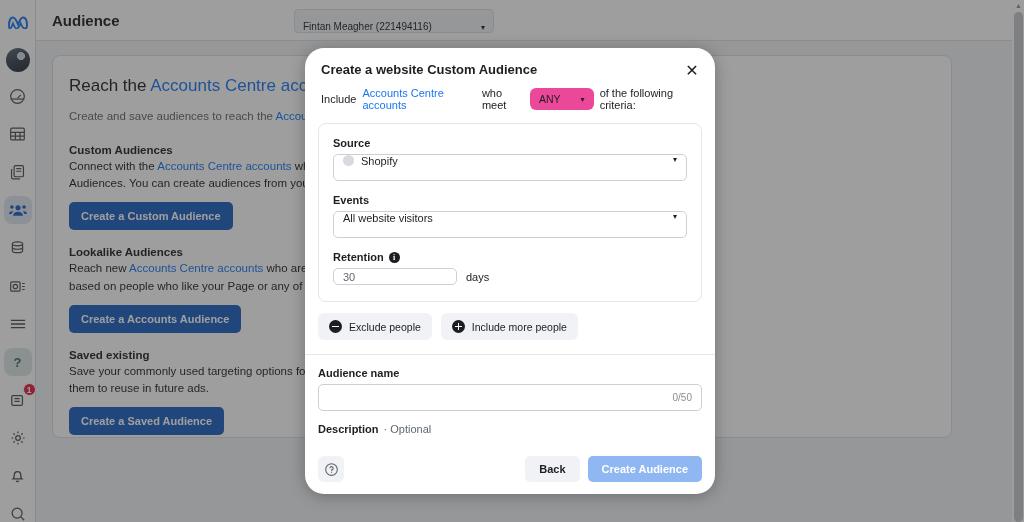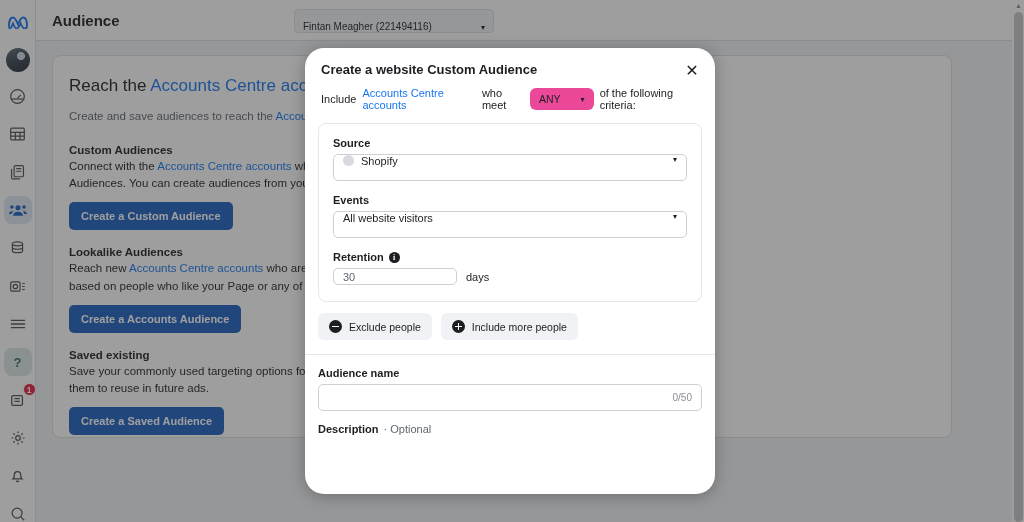--- a/index.html
+++ b/index.html
@@ -409,13 +409,26 @@
       </div>
 
       <div class="fld-label">
         <span>Description</span>
         <span style="font-weight:normal;color:#606770;">· Optional</span>
       </div>
 
     </div>
   </div>
 
+  <div class="m-foot">
+    <div class="help-sq">
+      <svg width="15" height="15" viewBox="0 0 16 16" fill="none" stroke="currentColor" stroke-width="1.2">
+        <circle cx="8" cy="8" r="6.2"></circle>
+        <path d="M6.3 6.2a1.75 1.75 0 1 1 1.95 2.2v1" stroke-linecap="round"></path>
+        <circle cx="8.2" cy="11.3" r="0.62" fill="currentColor" stroke="none"></circle>
+      </svg>
+    </div>
+    <div class="foot-btns">
+      <button class="btn-back">Back</button>
+      <button class="btn-create">Create Audience</button>
+    </div>
+  </div>
 </div>
 
 </body></html>

